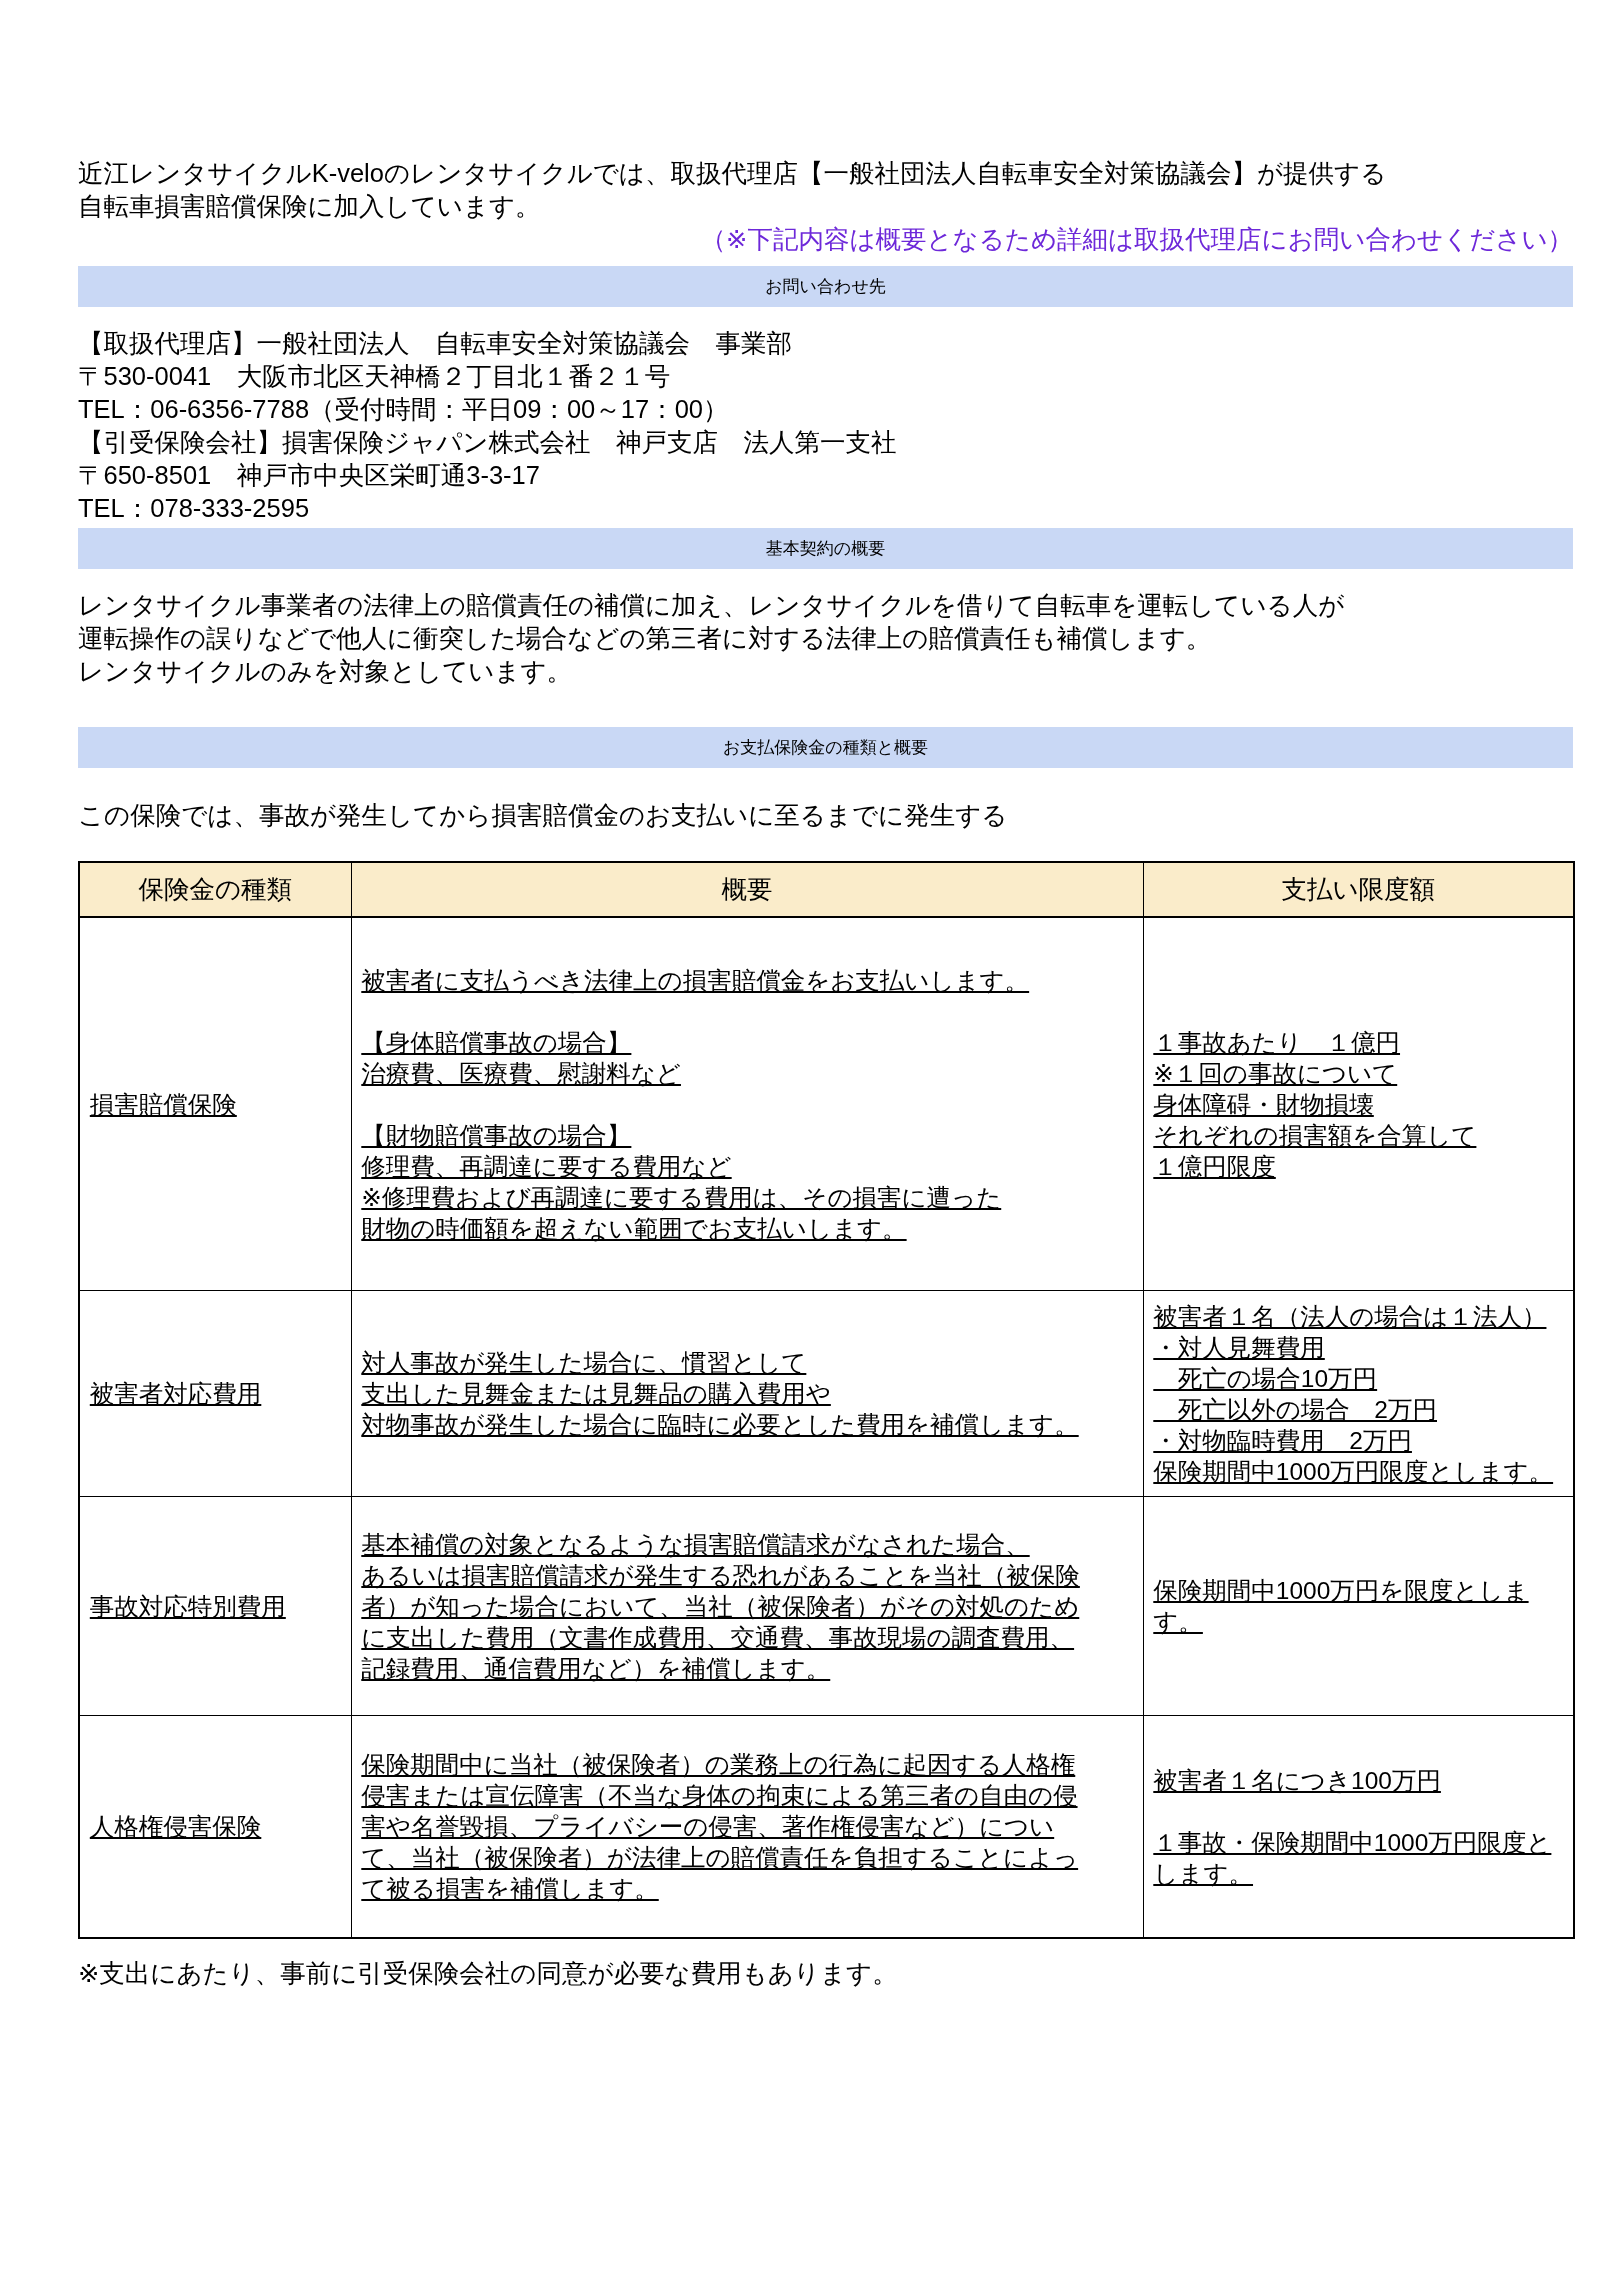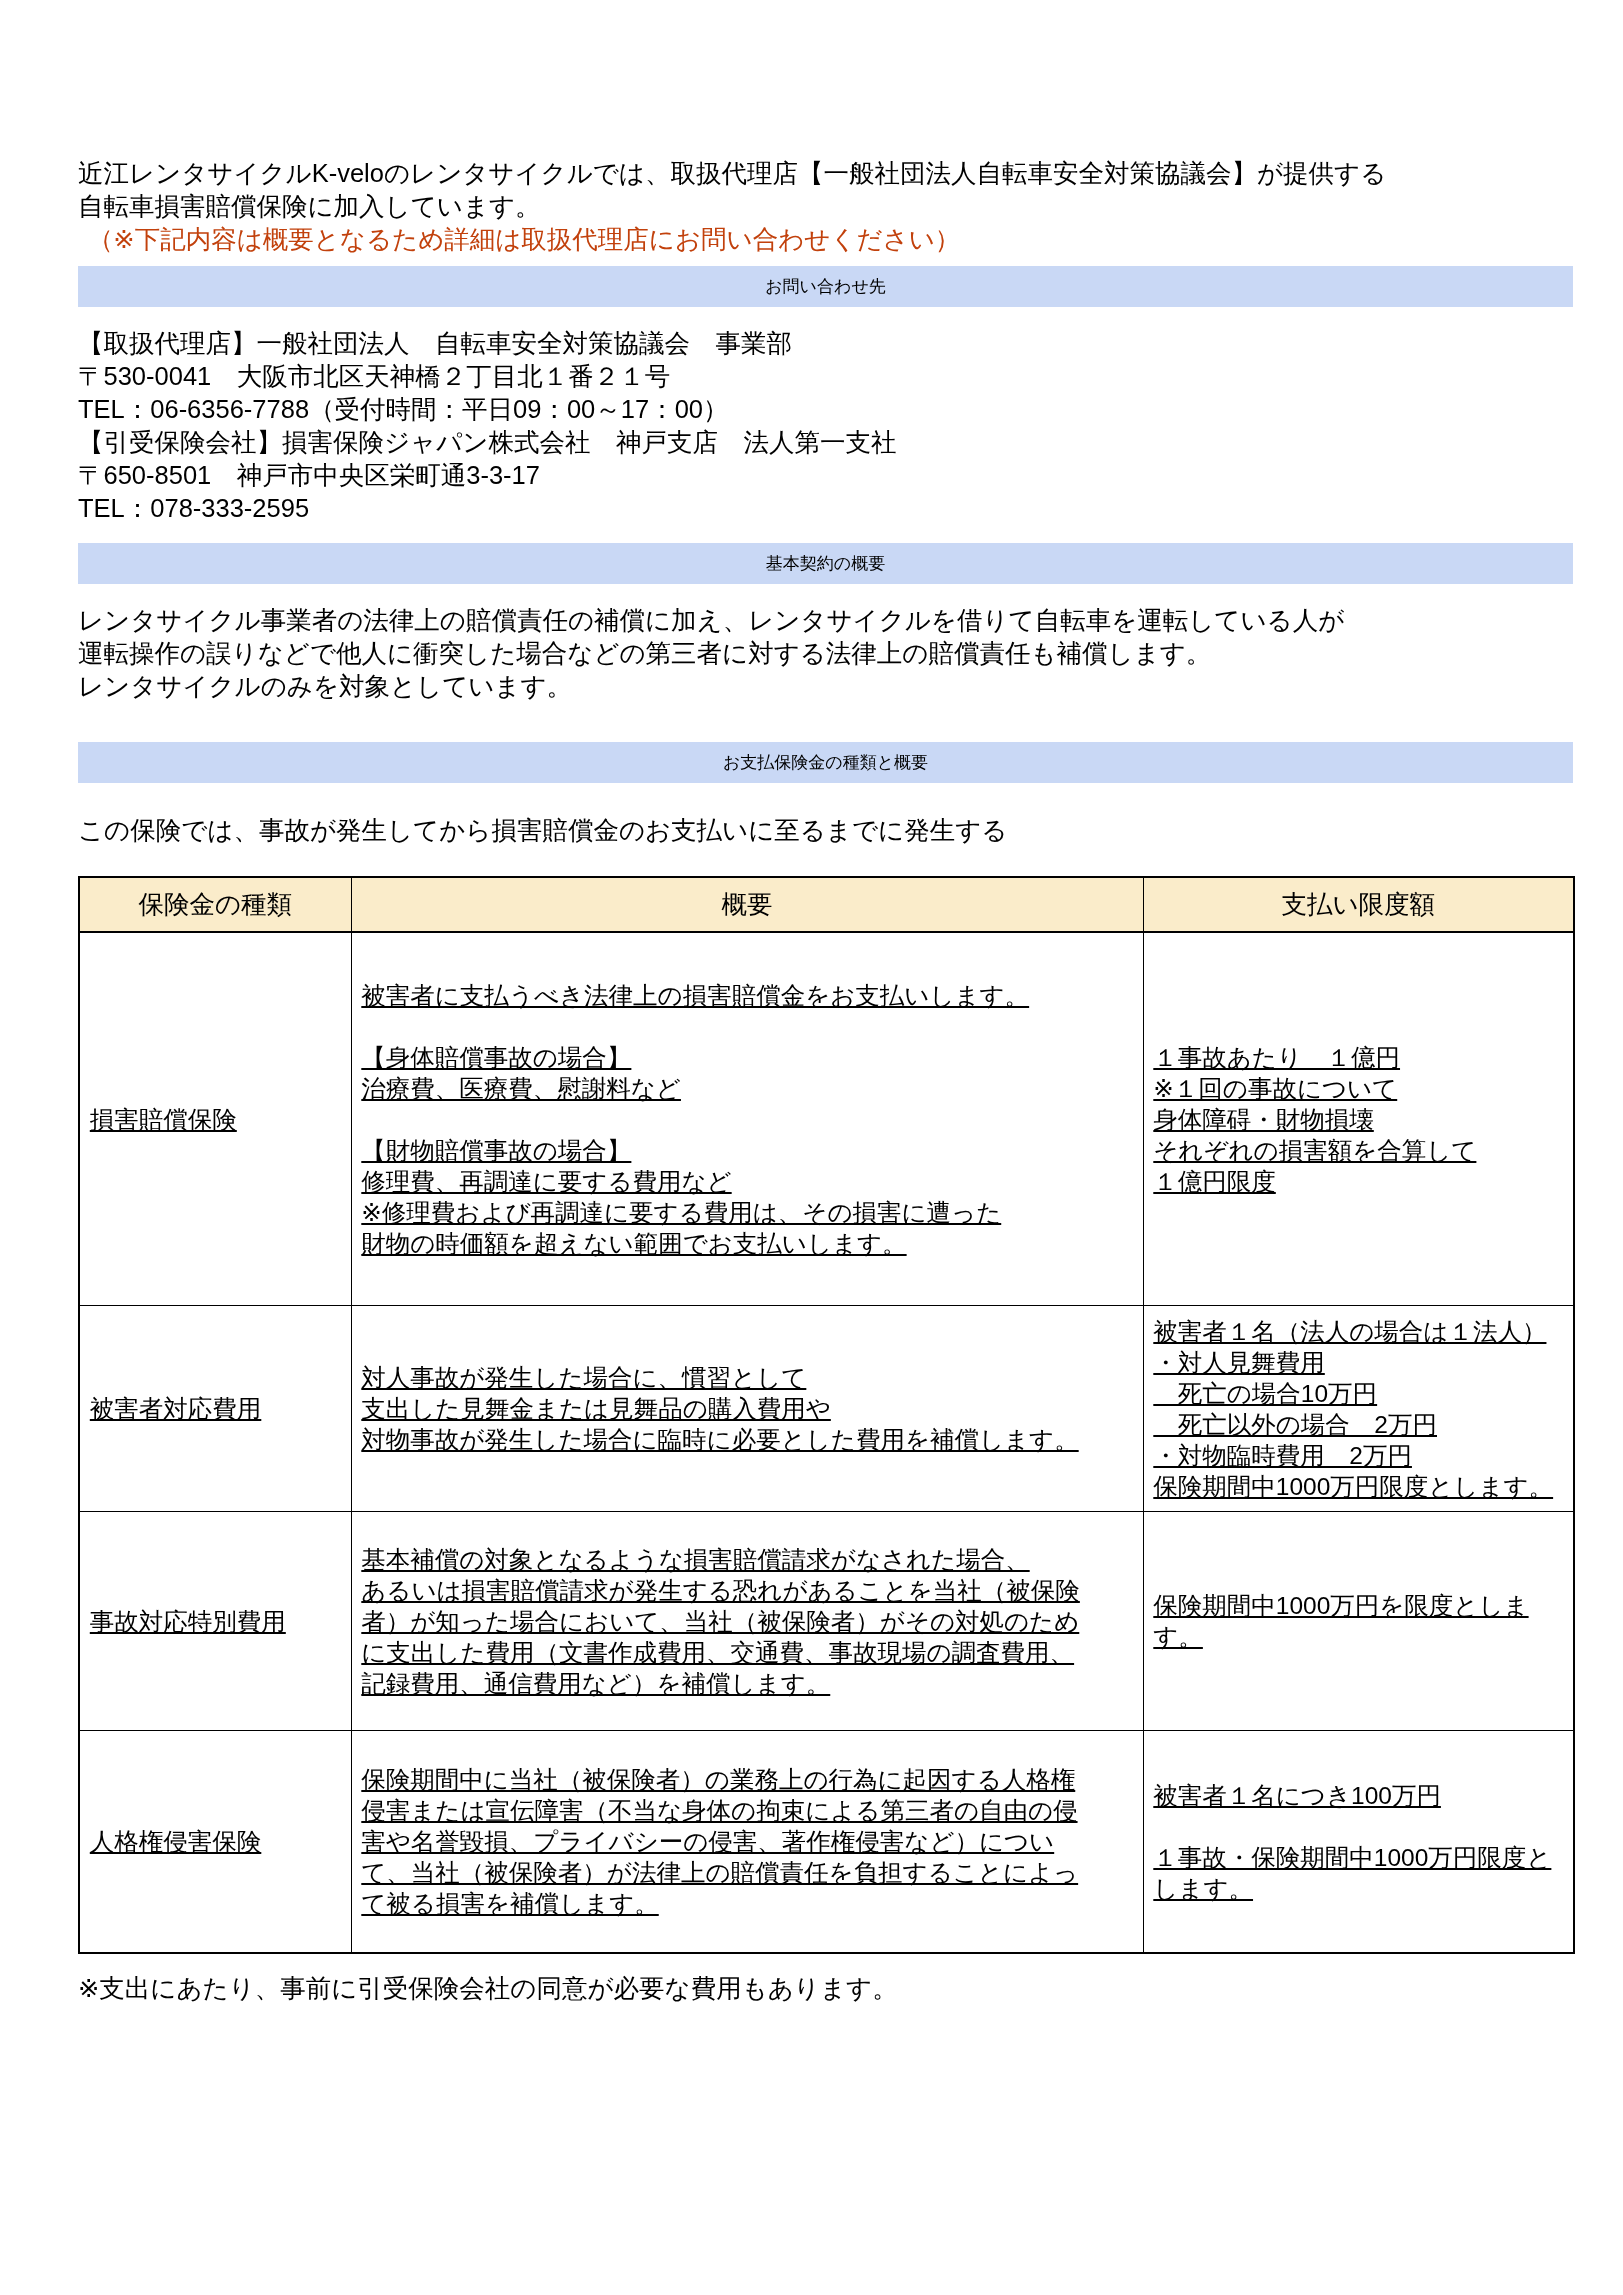--- a/index.html
+++ b/index.html
@@ -18,32 +18,33 @@
     top:157px;
     width:1495px;
   }
   .line{
     margin:0;
     font-size:25.5px;
     line-height:33px;
     white-space:pre;
   }
   .notice{
-    color:#c2410c;
+    color:#6d28d9;
     padding-left:9.8px;
+    text-align:right;
   }
   .bar{
     background:#c9d8f5;
     height:41px;
     line-height:41px;
     text-align:center;
     font-size:17px;
     margin-top:9.8px;
   }
-  .bar.b2{margin-top:18px;}
+  .bar.b2{margin-top:3px;}
   .bar.b3{margin-top:39px;}
   .blk{margin-top:20px;}
   .blk .line{line-height:33px;}
   .blk.pay{margin-top:31px;}
   .tablewrap{margin-top:29px;}
   table.benefits{
     border-collapse:collapse;
     width:1495px;
     table-layout:fixed;
   }

